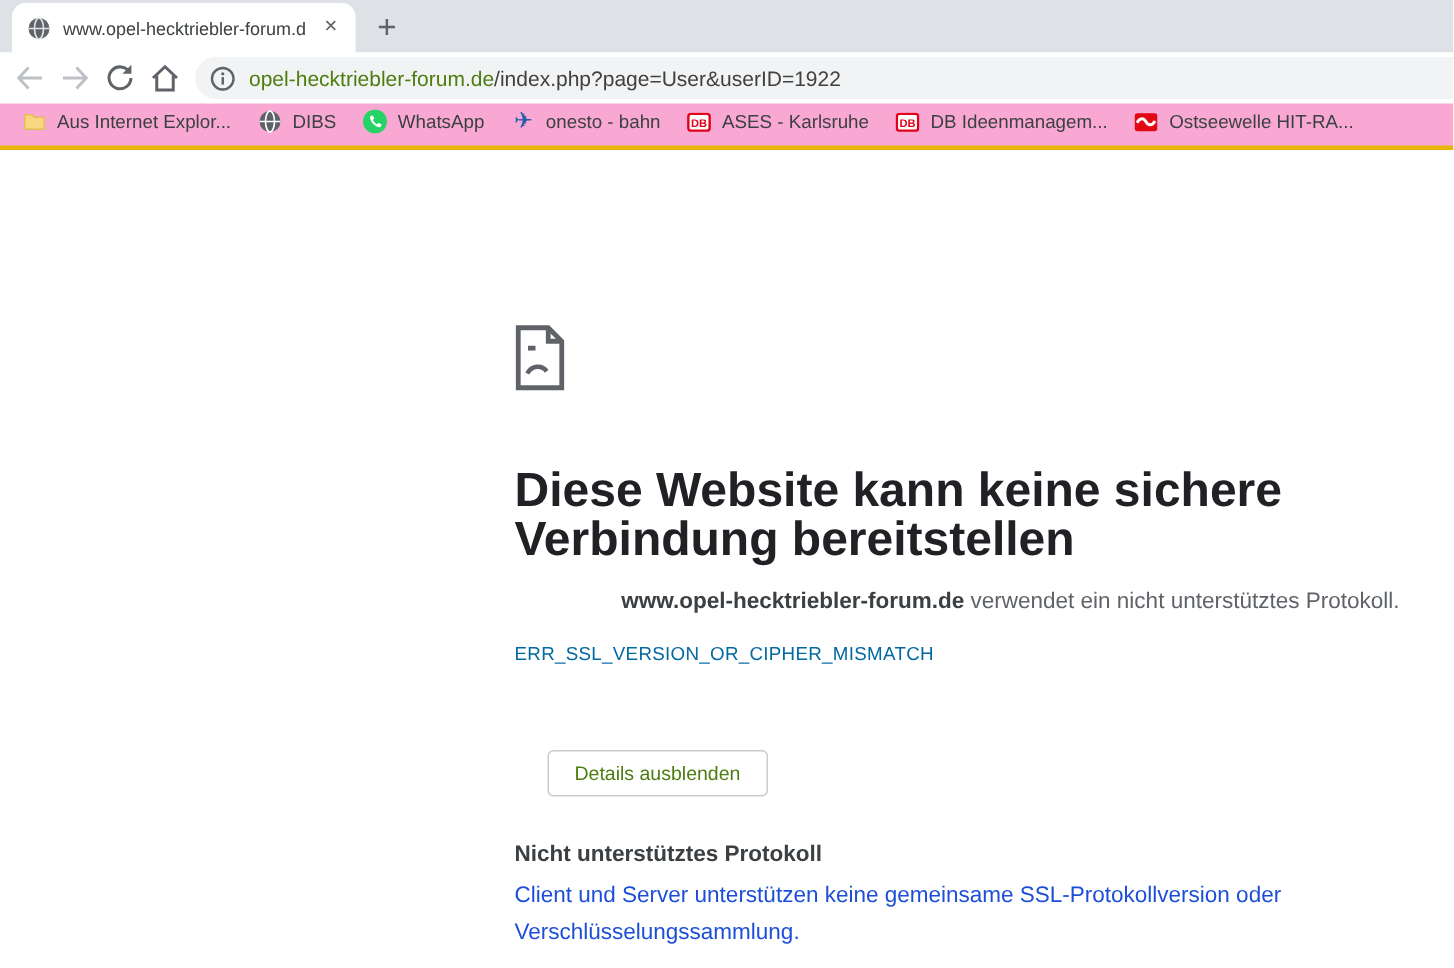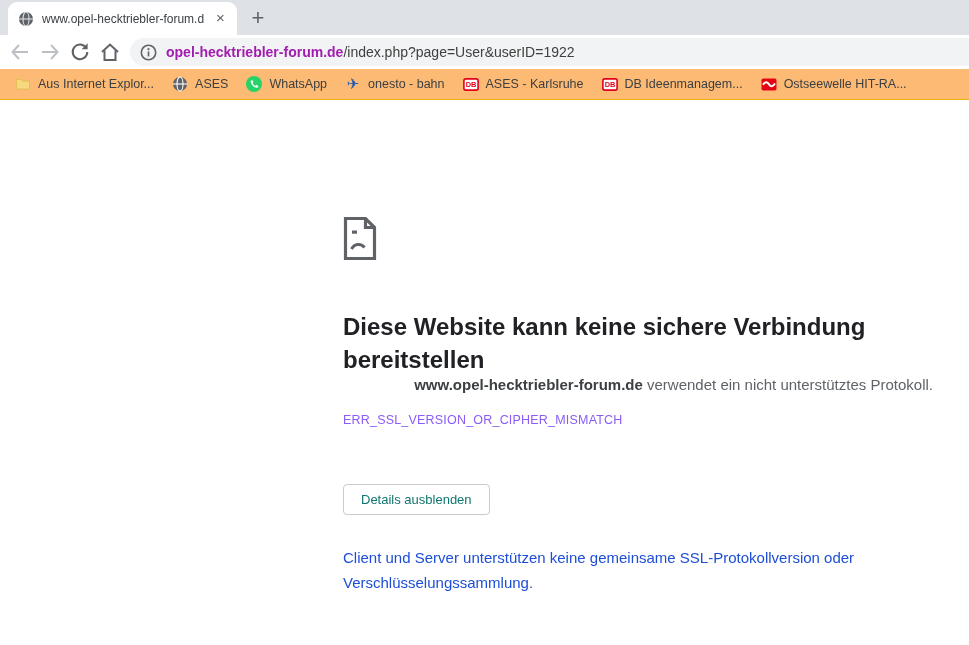--- a/index.html
+++ b/index.html
@@ -41,58 +41,59 @@
   .tool-btn {
     width:28px; height:28px; display:flex; align-items:center;
     justify-content:center; border-radius:50%; flex:0 0 auto;
   }
   .omnibox {
     flex:1; height:28px; margin-left:4px; margin-right:-12px;
     background:#f1f3f4; border-radius:14px; display:flex;
     align-items:center; padding:0 10px; gap:9px; font-size:14px;
     white-space:nowrap; overflow:hidden;
   }
-  .url-domain { color:#a21caf;font-weight:bold; }
+  .url-domain { color:#4d7c0f; }
   .url-path { color:#404040; }
 
   
   .bookmarks {
-    height:31px; background:#fdba74; border-bottom:1px solid #eab308;
-    display:flex; align-items:center; padding:0 6px;
+    height:31px; background:#f9a8d4; border-bottom:3px solid #eab308;
+    display:flex; padding:0 6px;
   }
   .bookmark {
     display:flex; align-items:center; gap:7px; padding:0 9px;
     height:24px; border-radius:12px; font-size:12.5px; color:#3c4043;
     white-space:nowrap;
   }
   .bm-icon { width:16px; height:16px; display:flex; align-items:center; justify-content:center; flex:0 0 auto; }
   .plane-glyph { color:#2a5caa; font-size:15px; line-height:16px; }
 
   
   .content { position:relative; height:544px; background:#fff; }
   .error-main { position:absolute; left:343px; top:116px; width:590px; }
   .sad-icon { display:block; margin-bottom:49px; }
   .error-title {
-    font-size:24px; line-height:33px; font-weight:600; color:#202124;
-    margin-bottom:0; max-width:590px;
+    font-size:32px; line-height:33px; font-weight:600; color:#202124;
+    margin-bottom:16px; max-width:590px;
   }
   .error-message {
     font-size:15px; color:#5f6368; margin-bottom:20px; white-space:nowrap;text-align:right;
   }
   .error-message strong { color:#3c4043; font-weight:bold; }
   .error-code {
-    font-size:12.5px; color:#8b5cf6; letter-spacing:0.2px;
+    font-size:12.5px; color:#0369a1; letter-spacing:0.2px;
     margin-bottom:57px;
   }
   .details-btn {
     display:block; background:#fff; border:1px solid #c8cbcf;
-    border-radius:4px; color:#0f766e; font-size:13px;
+    border-radius:4px; color:#4d7c0f; font-size:13px;
     font-family:"Liberation Sans", sans-serif;
     padding:0 17px; height:31px; line-height:29px; margin-bottom:30px;
     cursor:pointer;
+    margin-left:22px;
   }
   .details-heading {
     font-size:15px; font-weight:bold; color:#3c4043; margin-bottom:6px;
   }
   .details-text {
     font-size:15px; line-height:25px; color:#1d4ed8; max-width:540px;
   }
 </style>
 </head>
 <body>
@@ -159,21 +160,21 @@
     </div>
 
     <div class="bookmark">
       <span class="bm-icon">
         <svg width="16" height="16" viewBox="0 0 16 16">
           <circle cx="8" cy="8" r="7" fill="#5f6368"></circle>
           <ellipse cx="8" cy="8" rx="3" ry="7" fill="none" stroke="#fff" stroke-width="1.1"></ellipse>
           <line x1="1" y1="8" x2="15" y2="8" stroke="#fff" stroke-width="1.1"></line>
         </svg>
       </span>
-      <span>ASES</span>
+      <span>DIBS</span>
     </div>
 
     <div class="bookmark">
       <span class="bm-icon">
         <svg width="16" height="16" viewBox="0 0 16 16">
           <circle cx="8" cy="8" r="8" fill="#25d366"></circle>
           <path d="M4.6 4.9 l1.6-1 1.4 2 -1 1 c.5 1.4 1.5 2.4 2.9 2.9 l1-1 2 1.4 -1 1.6 c-2.8 .4 -6.6 -3.1 -6.9 -6.9 z" fill="#fff"></path>
         </svg>
       </span>
       <span>WhatsApp</span>
@@ -230,18 +231,19 @@
       </svg>
 
       <div class="error-title">Diese Website kann keine sichere Verbindung bereitstellen</div>
 
       <p class="error-message"><strong>www.opel-hecktriebler-forum.de</strong><span> verwendet ein nicht unterstütztes Protokoll.</span></p>
 
       <div class="error-code">ERR_SSL_VERSION_OR_CIPHER_MISMATCH</div>
 
       <button class="details-btn">Details ausblenden</button>
 
+      <div class="details-heading">Nicht unterstütztes Protokoll</div>
       <p class="details-text">Client und Server unterstützen keine gemeinsame SSL-Protokollversion oder Verschlüsselungssammlung.</p>
 
     </div>
   </div>
 
 </div>
 
 </body></html>

